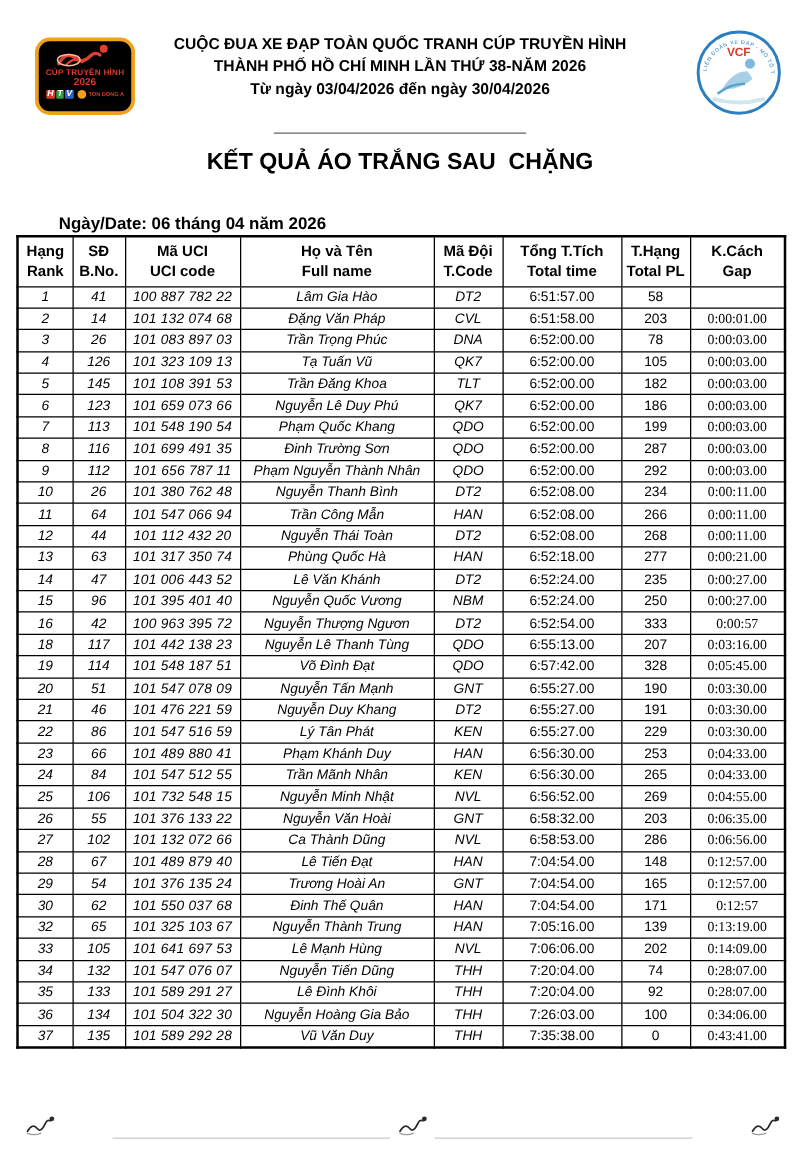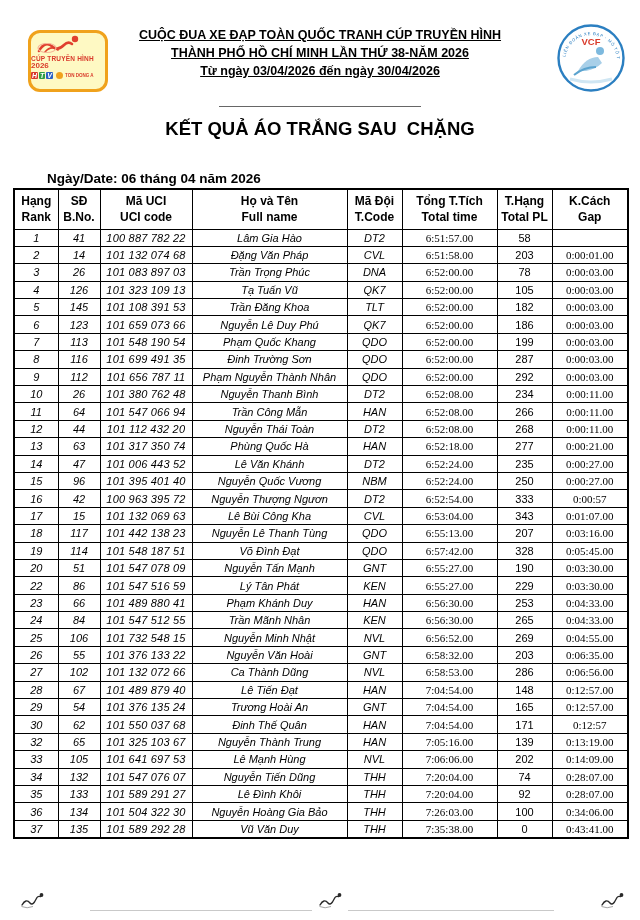--- a/index.html
+++ b/index.html
@@ -3,56 +3,56 @@
 <meta charset="utf-8">
 <style>
   html,body{margin:0;padding:0;background:#fff;}
   .page{
     position:relative;width:640px;height:920px;background:#fff;overflow:hidden;
     font-family:"Liberation Sans","DejaVu Sans",sans-serif;color:#000;
   }
   
   .logo-left{
     position:absolute;left:28px;top:30px;width:80px;height:62px;
-    border:3px solid #f0a21c;border-radius:12px;background:#fef9c3;
-    display:flex;flex-direction:column;align-items:flex-start;justify-content:flex-start;
+    border:3px solid #f0a21c;border-radius:12px;background:#000000;
+    display:flex;flex-direction:column;align-items:center;justify-content:flex-start;
     box-sizing:border-box;padding-top:2px;
   }
   .logo-left .cup-name{font-size:6.5px;font-weight:bold;color:#d93a2b;letter-spacing:.2px;white-space:nowrap;}
   .logo-left .cup-year{font-size:8px;font-weight:bold;color:#d93a2b;line-height:8px;}
   .logo-left .bottom-row{display:flex;align-items:center;gap:3px;margin-top:2px;}
   .htv{display:flex;gap:1px;}
   .htv span{font-size:7px;font-weight:bold;font-style:italic;color:#fff;padding:0 1px;border-radius:1px;}
   .htv .h{background:#d93a2b;}.htv .t{background:#2e9e44;}.htv .v{background:#2b62c4;}
   .sponsor{display:flex;align-items:center;gap:2px;}
   .sponsor .dot{width:7px;height:7px;border-radius:50%;background:#f0a21c;display:inline-block;}
   .sponsor .sp-text{font-size:4.5px;color:#d93a2b;font-weight:bold;white-space:nowrap;}
   .race-title{position:absolute;top:26px;left:115px;width:410px;text-align:center;}
-  .race-title div{font-weight:bold;font-size:12.5px;line-height:18px;white-space:pre;text-decoration:underline;}
+  .race-title div{font-weight:bold;font-size:12.5px;line-height:18px;white-space:pre;}
   .header-separator{position:absolute;top:106px;left:219px;width:202px;border-top:1.5px solid #666;}
   .logo-right{position:absolute;left:556px;top:23px;width:70px;height:70px;}
   
   .sec-vi{position:absolute;top:118px;left:0;width:640px;text-align:center;font-weight:bold;font-size:18.5px;white-space:pre;}
   .sec-en{position:absolute;top:146px;left:0;width:640px;text-align:center;font-weight:bold;font-size:16.5px;white-space:pre;}
   .sec-date{position:absolute;top:171px;left:0;width:640px;text-align:left;font-weight:bold;font-size:13.5px;white-space:pre;padding-left:47px;}
   
   table.results{
     position:absolute;top:188px;left:13px;width:614px;
     border-collapse:collapse;table-layout:fixed;
     border:2.5px solid #000;
   }
   table.results th,table.results td{
     border:1.5px solid #000;box-sizing:border-box;overflow:hidden;white-space:nowrap;
   }
   table.results th{height:40px;font-size:12px;font-weight:bold;line-height:1.35;text-align:center;padding:0 1px;}
   table.results td{height:17.4px;padding:0 2px;text-align:center;font-size:11px;}
   td.c-rank,td.c-bib,td.c-team{font-style:italic;}
   td.c-uci{font-style:italic;font-size:11px;letter-spacing:.2px;}
   td.c-name{font-style:italic;text-align:left;font-size:11.5px;padding-left:5px;}
-  td.c-time{font-family:Liberation Serif, serif;font-size:12.5px;}
+  td.c-time{font-family:Liberation Sans, sans-serif;font-size:12.5px;}
   td.c-pl{font-size:11px;}
   td.c-gap{font-family:"Liberation Serif","DejaVu Serif",serif;font-size:11.5px;}
   
   .footer{position:absolute;left:0;top:890px;width:640px;height:26px;}
   .cyclist{position:absolute;top:2px;}
   .sig-line{position:absolute;top:20px;border-top:1px solid #c9c9c9;}
 </style>
 </head>
 <body>
 
@@ -309,30 +309,20 @@
       <td class="c-rank">16</td>
       <td class="c-bib">42</td>
       <td class="c-uci">100 963 395 72</td>
       <td class="c-name">Nguyễn Thượng Ngươn</td>
       <td class="c-team">DT2</td>
       <td class="c-time">6:52:54.00</td>
       <td class="c-pl">333</td>
       <td class="c-gap">0:00:57</td>
     </tr>
         <tr>
-      <td class="c-rank">17</td>
-      <td class="c-bib">15</td>
-      <td class="c-uci">101 132 069 63</td>
-      <td class="c-name">Lê Bùi Công Kha</td>
-      <td class="c-team">CVL</td>
-      <td class="c-time">6:53:04.00</td>
-      <td class="c-pl">343</td>
-      <td class="c-gap">0:01:07.00</td>
-    </tr>
-        <tr>
       <td class="c-rank">18</td>
       <td class="c-bib">117</td>
       <td class="c-uci">101 442 138 23</td>
       <td class="c-name">Nguyễn Lê Thanh Tùng</td>
       <td class="c-team">QDO</td>
       <td class="c-time">6:55:13.00</td>
       <td class="c-pl">207</td>
       <td class="c-gap">0:03:16.00</td>
     </tr>
         <tr>
@@ -346,20 +336,30 @@
       <td class="c-gap">0:05:45.00</td>
     </tr>
         <tr>
       <td class="c-rank">20</td>
       <td class="c-bib">51</td>
       <td class="c-uci">101 547 078 09</td>
       <td class="c-name">Nguyễn Tấn Mạnh</td>
       <td class="c-team">GNT</td>
       <td class="c-time">6:55:27.00</td>
       <td class="c-pl">190</td>
+      <td class="c-gap">0:03:30.00</td>
+    </tr>
+        <tr>
+      <td class="c-rank">21</td>
+      <td class="c-bib">46</td>
+      <td class="c-uci">101 476 221 59</td>
+      <td class="c-name">Nguyễn Duy Khang</td>
+      <td class="c-team">DT2</td>
+      <td class="c-time">6:55:27.00</td>
+      <td class="c-pl">191</td>
       <td class="c-gap">0:03:30.00</td>
     </tr>
         <tr>
       <td class="c-rank">22</td>
       <td class="c-bib">86</td>
       <td class="c-uci">101 547 516 59</td>
       <td class="c-name">Lý Tân Phát</td>
       <td class="c-team">KEN</td>
       <td class="c-time">6:55:27.00</td>
       <td class="c-pl">229</td>

